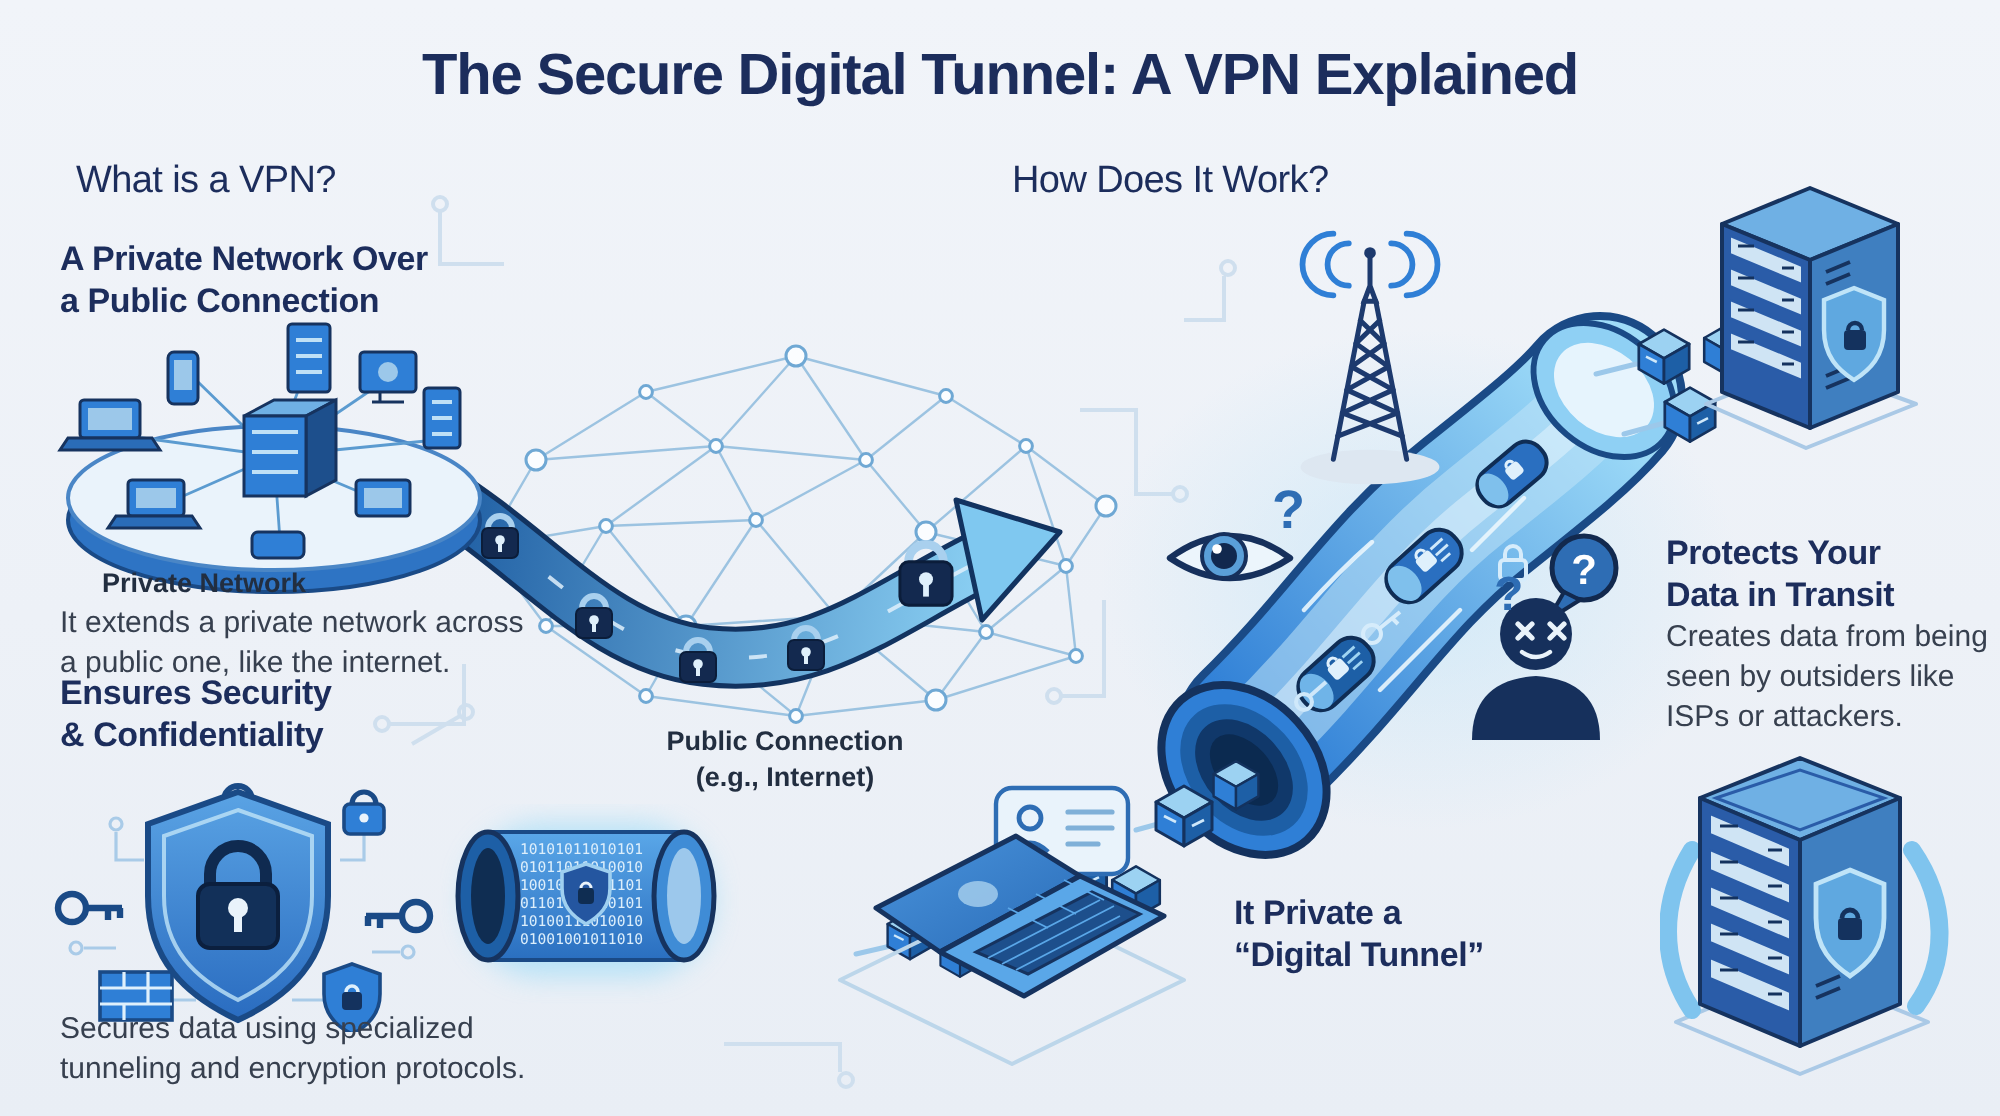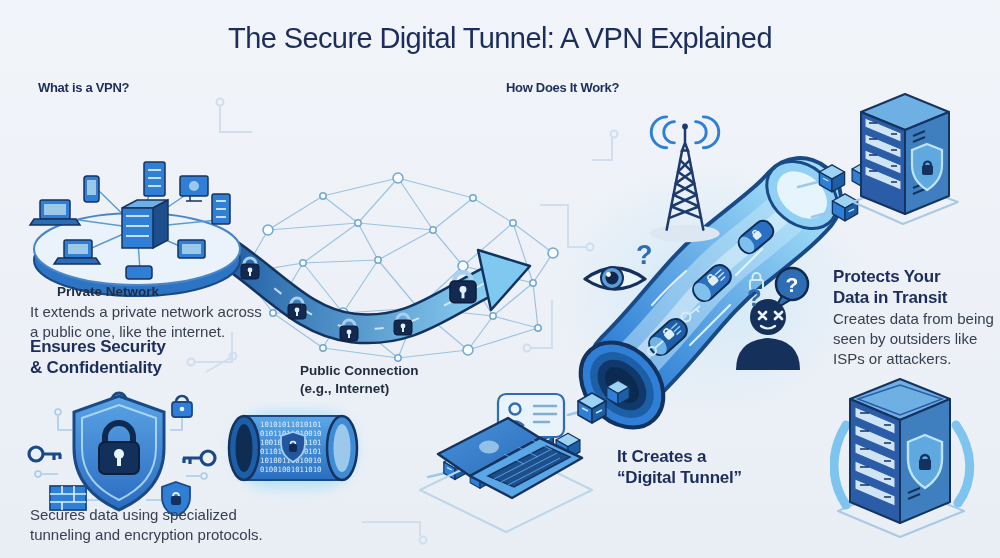--- a/index.html
+++ b/index.html
@@ -1,23 +1,23 @@
 <!DOCTYPE html>
 <html><head>
 <meta charset="utf-8">
 <style>
   html,body{margin:0;padding:0;}
   body{font-family:"Liberation Sans",sans-serif;background:#dfe5ee;}
   .canvas{position:relative;width:1000px;height:558px;overflow:hidden;
     background:linear-gradient(180deg,#f1f4f9 0%,#edf1f7 55%,#e9eef5 100%);}
   .canvas svg{position:absolute;display:block;}
   .txt{position:absolute;white-space:pre-line;z-index:6;}
-  .title{left:0;right:0;top:22px;text-align:center;font-size:29px;font-weight:400;
+  .title{left:0;right:0;top:22px;text-align:center;font-size:29px;font-weight:700;
     color:#1c2d5c;letter-spacing:-0.6px;}
-  .h-section{font-size:13px;font-weight:700;color:#1c2d5c;letter-spacing:-0.3px;}
+  .h-section{font-size:19px;font-weight:400;color:#1c2d5c;letter-spacing:-0.3px;}
   .h-sub{font-size:17px;font-weight:800;color:#1c2d5c;line-height:1.24;letter-spacing:-0.2px;}
   .body-text{font-size:15px;color:#37404f;line-height:1.34;}
   .label{font-size:13.5px;font-weight:700;color:#222e40;line-height:1.3;}
   .qmark{font-weight:800;color:#2e6db4;z-index:6;}
   .textlayer{position:absolute;inset:0;z-index:5;pointer-events:none;}
 </style>
 </head>
 <body>
 
 <div class="canvas">
@@ -484,36 +484,38 @@
     </g>
     <g stroke="#16335f" stroke-width="2">
         <path d="M78 130 l12 -5 M78 136 l12 -5"></path>
       </g>
   </svg>
 
   <div class="textlayer">
     <div class="txt title">The Secure Digital Tunnel: A VPN Explained</div>
 
     <div class="txt h-section" style="left:38px;top:80px">What is a VPN?</div>
-    <div class="txt label" style="left:19px;top:283px;width:178px;text-align:center">Private Network</div>
+    <div class="txt h-sub" style="left:30px;top:119px">A Private Network Over
+a Public Connection</div>
+    <div class="txt label" style="left:51px;top:283px;width:178px;text-align:left">Private Network</div>
     <div class="txt body-text" style="left:30px;top:302px">It extends a private network across
 a public one, like the internet.</div>
-    <div class="txt label" style="left:300px;top:362px;width:185px;text-align:left">Public Connection
+    <div class="txt label" style="left:300px;top:362px;width:185px;text-align:center">Public Connection
 (e.g., Internet)</div>
     <div class="txt h-sub" style="left:30px;top:336px">Ensures Security
 &amp; Confidentiality</div>
     <div class="txt body-text" style="left:30px;top:505px">Secures data using specialized
 tunneling and encryption protocols.</div>
 
     <div class="txt h-sub" style="left:833px;top:266px">Protects Your
 Data in Transit</div>
     <div class="txt h-section" style="left:506px;top:80px">How Does It Work?</div>
     <div class="txt body-text" style="left:833px;top:309px">Creates data from being
 seen by outsiders like
 ISPs or attackers.</div>
-    <div class="txt h-sub" style="left:617px;top:446px">It Creates a
+    <div class="txt h-sub" style="left:617px;top:446px">It Private a
 “Digital Tunnel”</div>
 
     <div class="txt qmark" style="left:636px;top:240px;font-size:27px">?</div>
     <div class="txt qmark" style="left:747px;top:284px;font-size:24px">?</div>
   </div>
 
 </div>
 
 </body></html>

